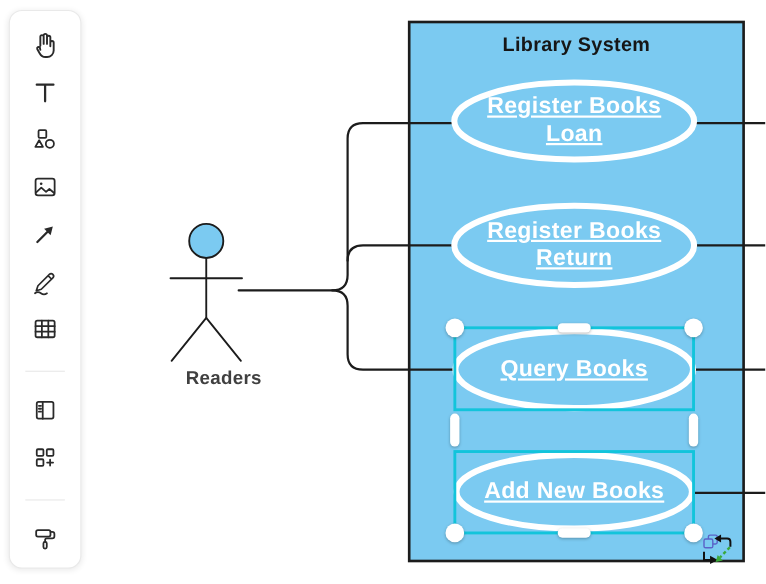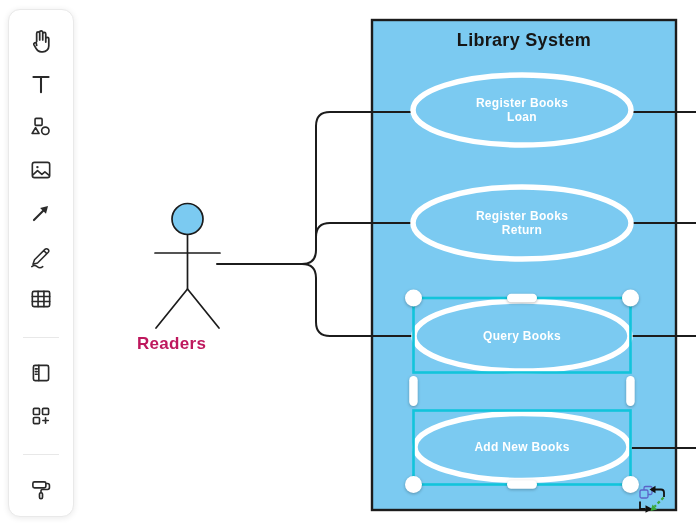--- a/index.html
+++ b/index.html
@@ -37,26 +37,26 @@
   .sel-handle      { fill:#ffffff; filter:drop-shadow(0 1px 1.5px rgba(0,0,0,.28)); }
 
   
   .diagram-title {
     position:absolute; left:372px; top:30px; width:304px; text-align:center;
     font-size:18px; font-weight:700; color:#161616; letter-spacing:.3px;
   }
   .uc-label {
     position:absolute; left:412px; width:220px; height:52px;
     display:flex; align-items:center; justify-content:center; text-align:center;
-    color:#ffffff; font-size:12px; font-weight:700; line-height:1.18;
-    letter-spacing:.3px; white-space:pre-line; pointer-events:none;
+    color:#ffffff; font-size:21px; font-weight:700; line-height:1.18;
+    letter-spacing:.3px; white-space:pre-line; pointer-events:none;text-decoration:underline;
   }
   .actor-label {
-    position:absolute; left:137px; top:334px; width:101px; text-align:left;
-    font-size:17px; font-weight:700; color:#be185d; letter-spacing:.3px;
+    position:absolute; left:137px; top:334px; width:101px; text-align:right;
+    font-size:17px; font-weight:700; color:#404040; letter-spacing:.3px;
   }
 </style>
 </head>
 <body>
 
 <div class="screen">
 
   <div class="toolbar">
 
     <button class="tb-btn">

